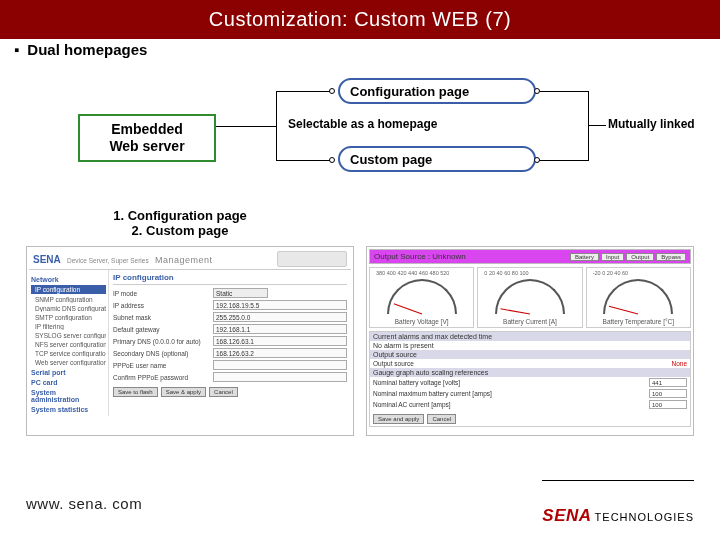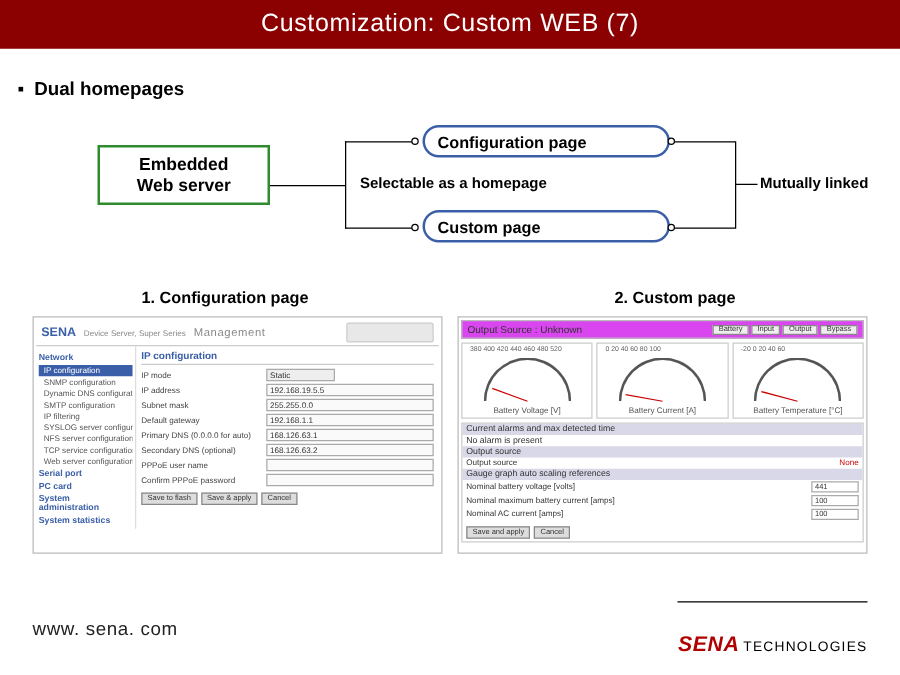--- a/index.html
+++ b/index.html
@@ -13,34 +13,34 @@
   }
   .title-bar {
     background: #8b0000;
     color: #fff;
     font-size: 20px;
     text-align: center;
     padding: 8px 0;
     letter-spacing: 0.5px;
   }
   .subtitle {
-    padding: 24px 0 0 14px;
+    padding: 2px 0 0 14px;
     font-size: 15px;
     font-weight: bold;
   }
   .subtitle .bullet { margin-right: 8px; }
   .diagram {
     position: relative;
     height: 140px;
     margin-top: 8px;
   }
   .embedded-box {
     position: absolute;
     left: 78px;
-    top: 28px;
+    top: 48px;
     width: 138px;
     height: 48px;
     border: 2px solid #2e8b2e;
     background: #fff;
     display: flex;
     align-items: center;
     justify-content: center;
     text-align: center;
     font-size: 14px;
     font-weight: bold;
@@ -80,20 +80,21 @@
   .ln { position: absolute; background: #000; }
   .ln.h { height: 1px; }
   .ln.v { width: 1px; }
   .endcap { position: absolute; width: 6px; height: 6px; border: 1px solid #000; background: #fff; border-radius: 50%; }
   .caption-row {
     display: flex;
     justify-content: center;
     font-size: 13px;
     font-weight: bold;
     margin-top: 2px;
+    flex-direction: column;
   }
   .caption-row > div { width: 50%; text-align: center; }
   .shots {
     display: flex;
     gap: 12px;
     margin-top: 8px;
     padding: 0 26px;
   }
   .shot {
     flex: 1;

